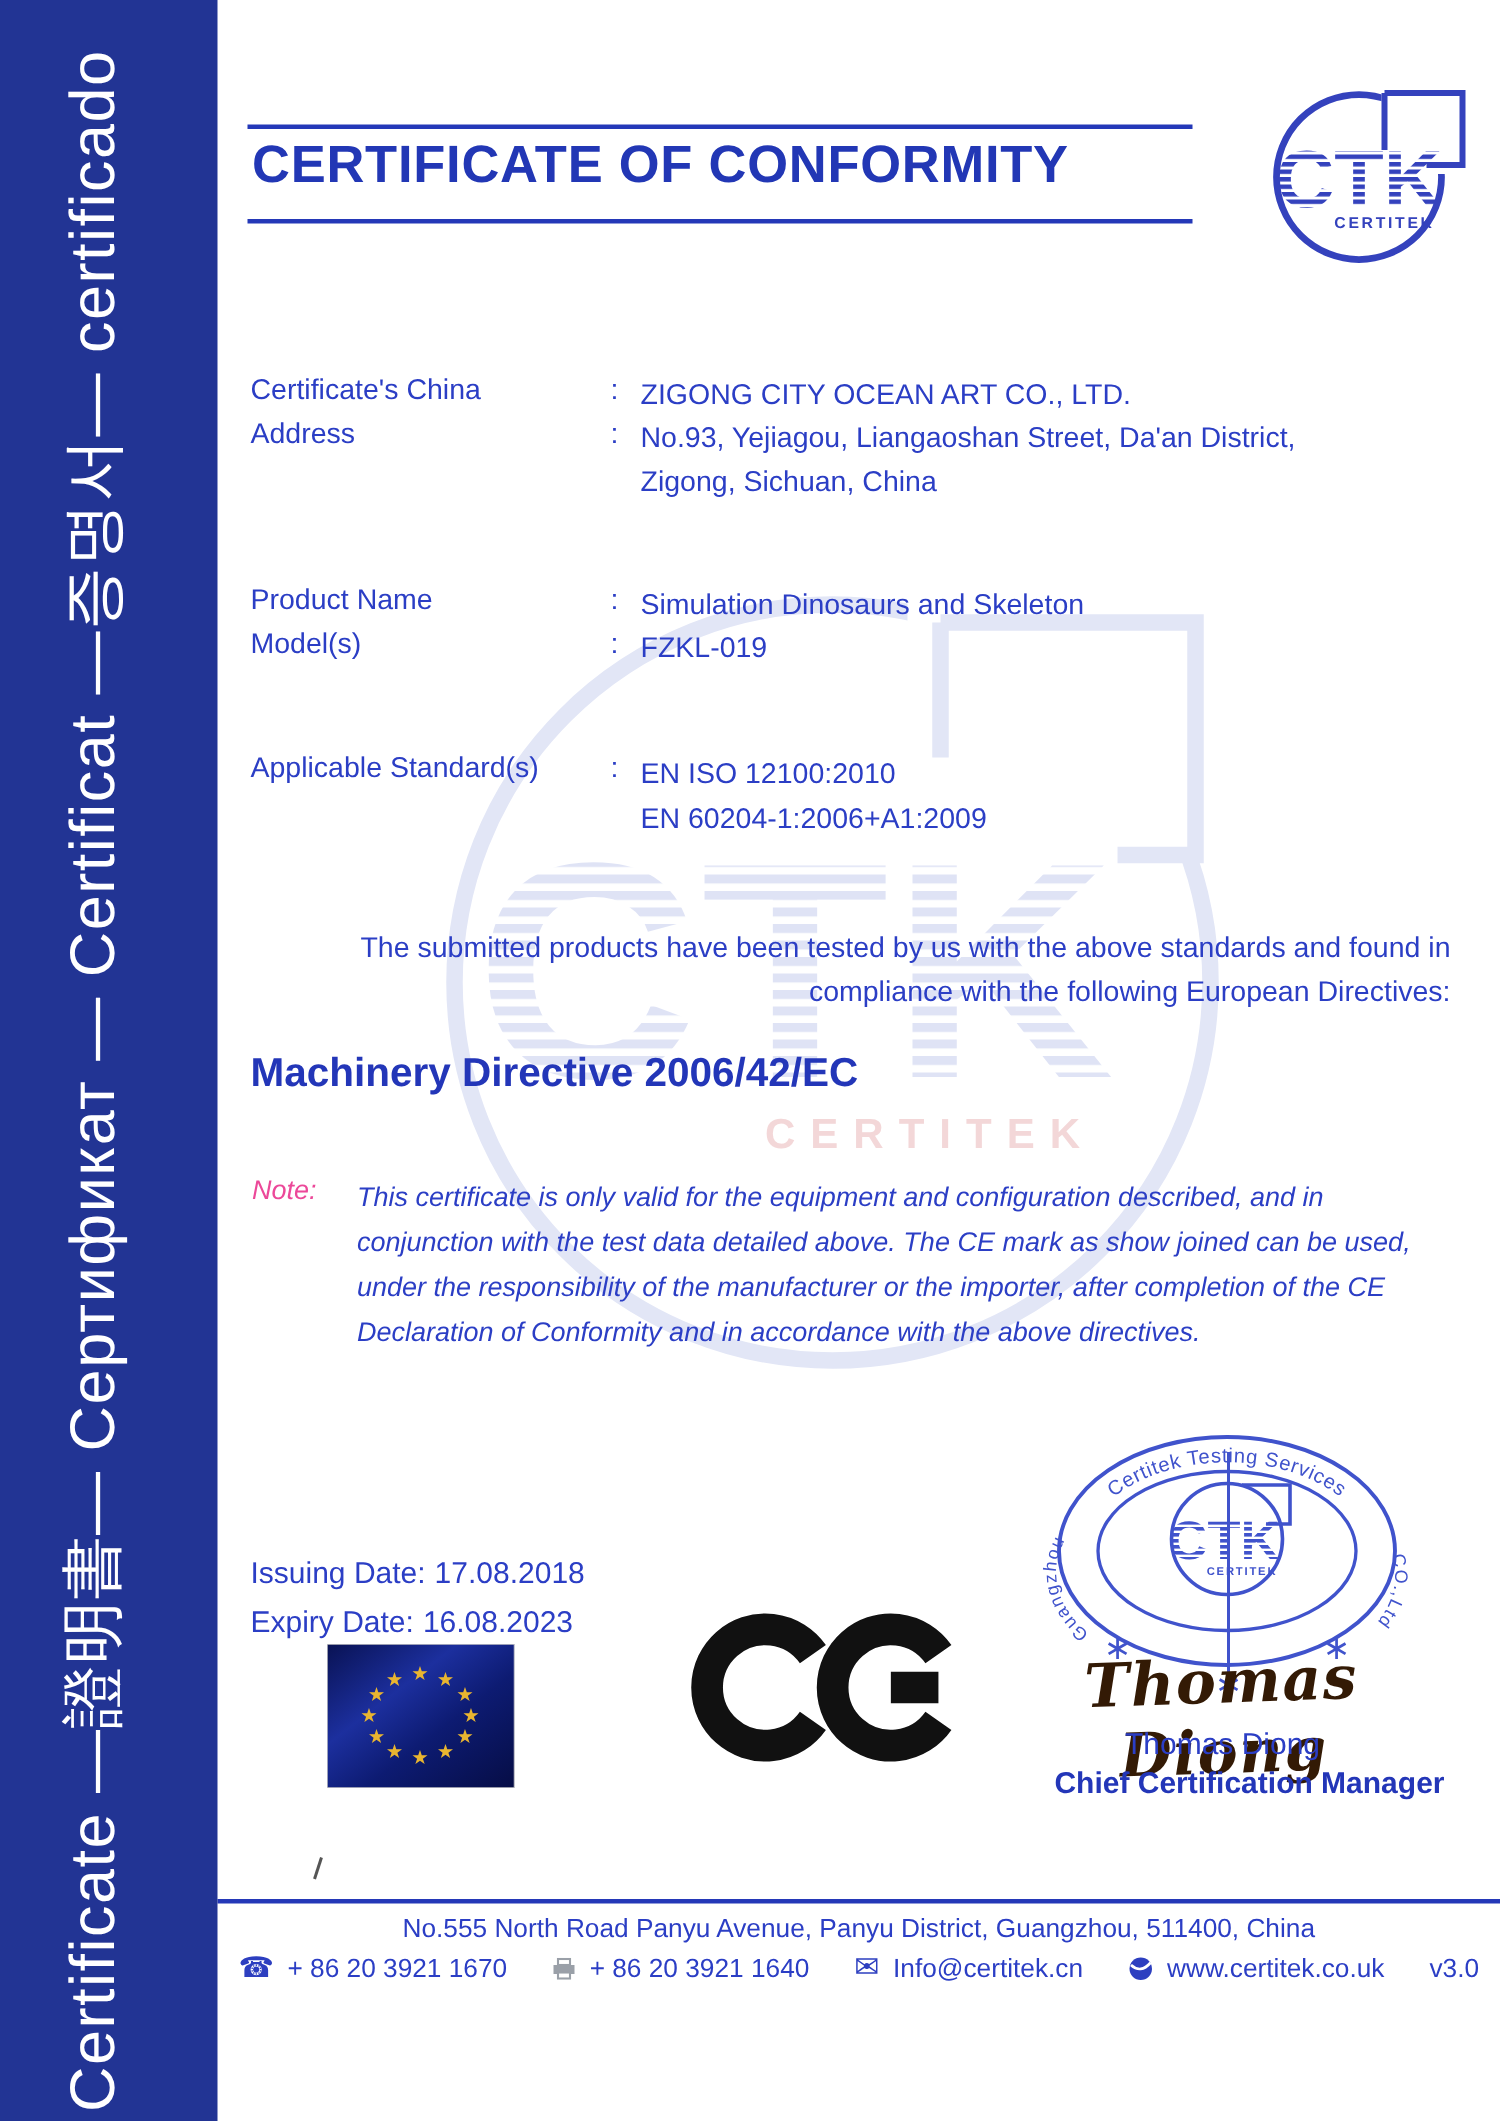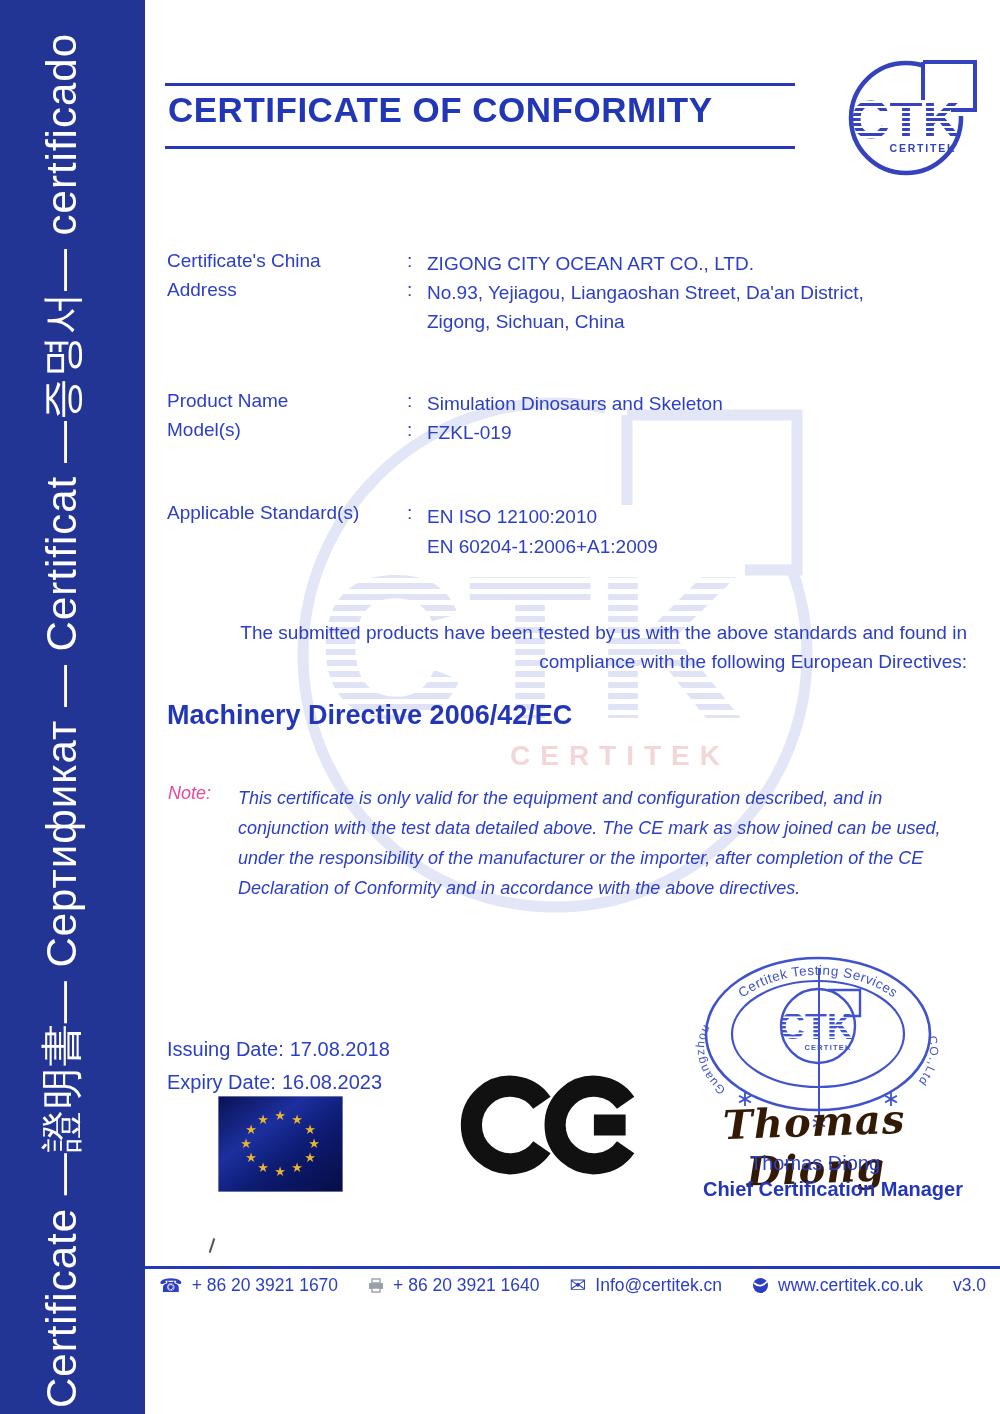--- a/index.html
+++ b/index.html
@@ -222,20 +222,21 @@
     </svg>
 
     <div class="sig">Thomas Diong</div>
     <div class="sig-name">Thomas Diong</div>
     <div class="sig-role">Chief Certification Manager</div>
 
     <div class="stray"></div>
 
     <div class="rule rule-footer"></div>
     <div class="footer">
+      <div class="f-line">No.555 North Road Panyu Avenue, Panyu District, Guangzhou, 511400, China</div>
       <div class="f-contact">
         <span class="icon phone-glyph">☎</span>
         <span>+ 86 20 3921 1670</span>
         <span class="gap"></span>
         <span class="icon">
           <svg width="16" height="15" viewBox="0 0 16 15">
             <rect x="4" y="1" width="8" height="4" fill="none" stroke="#9aa0a8" stroke-width="1.4"></rect>
             <rect x="1" y="5" width="14" height="6" fill="#9aa0a8"></rect>
             <rect x="4" y="10" width="8" height="4" fill="#ffffff" stroke="#9aa0a8" stroke-width="1.4"></rect>
           </svg>

